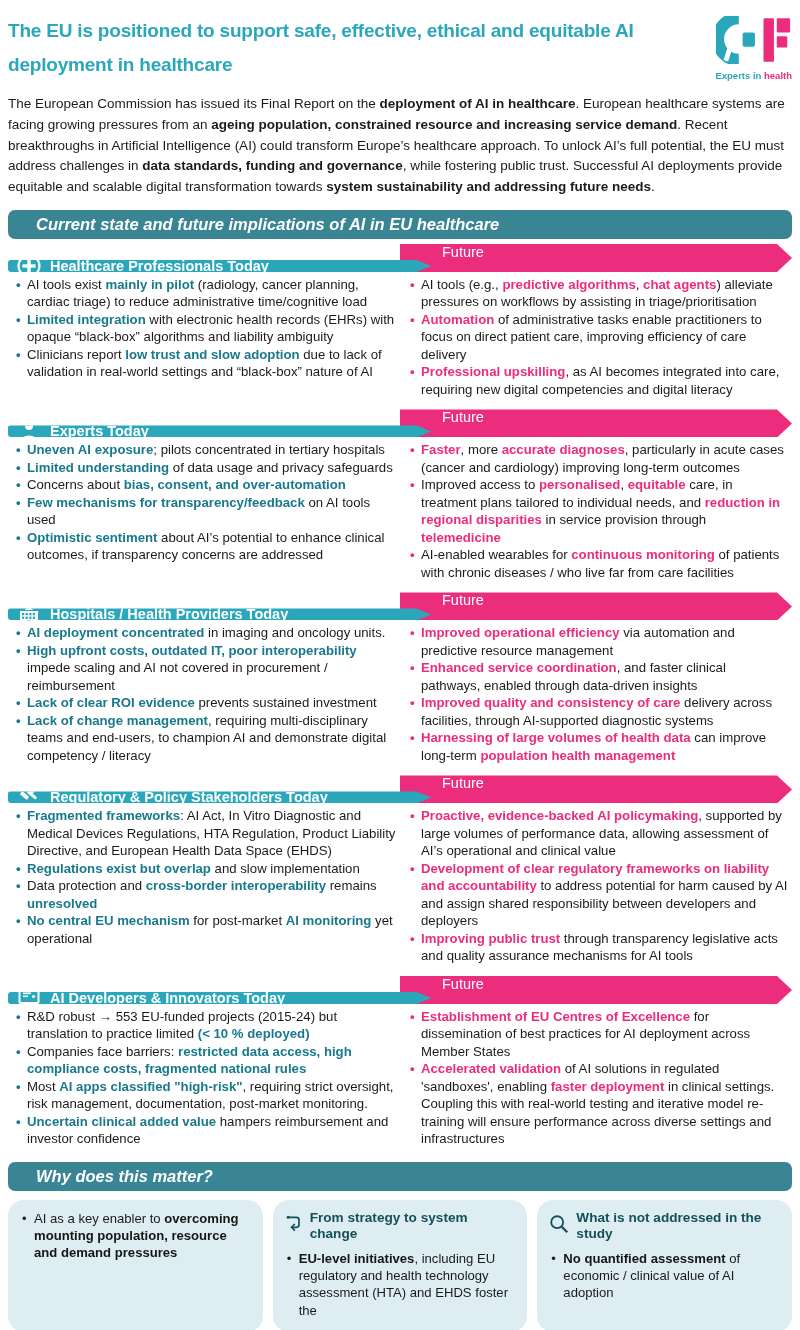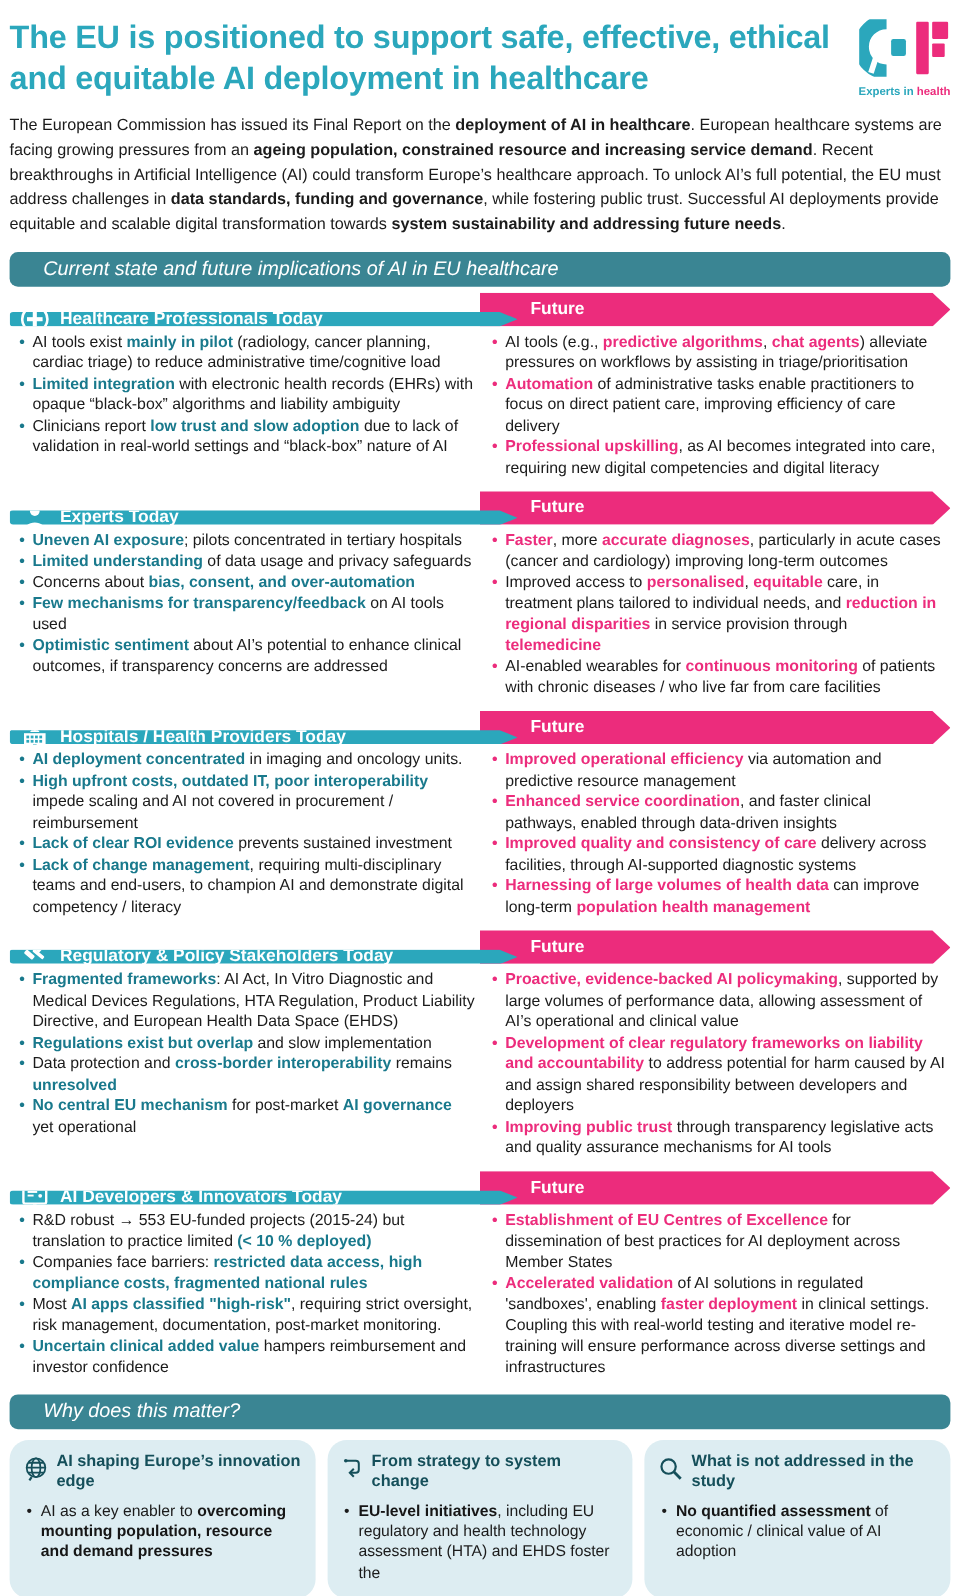--- a/index.html
+++ b/index.html
@@ -2,43 +2,43 @@
 <html><head>
 <meta charset="utf-8">
 <style>
   * { margin:0; padding:0; box-sizing:border-box; }
   html,body { background:#ffffff; }
   body { font-family:"Liberation Sans", sans-serif; color:#1c1c1c; }
   .page { position:relative; width:800px; height:1330px; overflow:hidden; background:#fff; padding:8px 8px 0 8px; }
 
   
   .top { display:flex; justify-content:space-between; align-items:flex-start; margin-top:6px; }
-  h1.title { color:#2BA7BC; font-size:27px; line-height:34px; font-weight:700; width:690px; letter-spacing:-0.2px; }
+  h1.title { color:#2BA7BC; font-size:19px; line-height:34px; font-weight:700; width:690px; letter-spacing:-0.2px; }
   .logo-box { width:92px; text-align:right; margin-top:2px; }
   .logo-tag { font-size:9.5px; font-weight:700; margin-top:2px; white-space:nowrap; }
   .logo-tag .t1 { color:#2BA7BC; }
   .logo-tag .t2 { color:#EC2C7C; }
 
   .intro { font-size:13.5px; line-height:20.8px; margin:12px 0 12px 0; color:#1b1b1b; }
   .seg-b { font-weight:700; }
 
-  .banner { background:#3A8593; color:#fff; font-weight:400; font-style:italic; font-size:16.5px;
+  .banner { background:#3A8593; color:#fff; font-weight:700; font-style:italic; font-size:16.5px;
             border-radius:7px; padding:5px 10px 5px 28px; height:29px; line-height:19px; }
   .banner.second { margin-top:8px; }
 
   
   section.block { margin-top:5px; }
   .sec-header { position:relative; height:28px; }
   .hdr-today { position:absolute; left:0; top:16px; bottom:0; width:54%; background:#2BA7BC;
                clip-path:polygon(0 0, calc(100% - 15px) 0, 100% 50%, calc(100% - 15px) 100%, 0 100%);
                display:flex; align-items:center; gap:8px; color:#fff; font-weight:700; font-size:14.5px;
                padding-left:8px; z-index:2; border-radius:3px 0 0 3px; }
   .hdr-future { position:absolute; left:50%; right:0; top:0; bottom:0; background:#EC2C7C;
                 clip-path:polygon(0 0, calc(100% - 15px) 0, 100% 50%, calc(100% - 15px) 100%, 0 100%);
-                display:flex; align-items:center; color:#fff; font-weight:700; font-size:14.5px;
+                display:flex; color:#fff; font-weight:400; font-size:14.5px;
                 padding-left:42px; z-index:1; }
   .hdr-icon { width:26px; height:26px; display:flex; align-items:center; justify-content:center; flex:0 0 26px; }
 
   .cols { display:flex; }
   ul.col { width:50%; list-style:none; padding:4px 4px 6px 8px; margin:0; }
   ul.col-future { padding-left:10px; }
   ul.col li { position:relative; padding-left:11px; font-size:13.2px; line-height:17.5px; color:#1b1b1b; }
   ul.col li::before { content:"\2022"; position:absolute; left:0; top:0; font-weight:700; }
   ul.col-today li::before { color:#19798C; }
   ul.col-future li::before { color:#EC2C7C; }
@@ -197,21 +197,21 @@
       </div>
       <div class="hdr-future">
         <span>Future</span>
       </div>
     </div>
     <div class="cols">
       <ul class="col col-today">
           <li><span class="seg-h">Fragmented frameworks</span><span>: AI Act, In Vitro Diagnostic and Medical Devices Regulations, HTA Regulation, Product Liability Directive, and European Health Data Space (EHDS)</span></li>
           <li><span class="seg-h">Regulations exist but overlap</span><span> and slow implementation</span></li>
           <li><span>Data protection and </span><span class="seg-h">cross-border interoperability</span><span> remains </span><span class="seg-h">unresolved</span></li>
-          <li><span class="seg-h">No central EU mechanism</span><span> for post-market </span><span class="seg-h">AI governance</span><span> yet operational</span></li>
+          <li><span class="seg-h">No central EU mechanism</span><span> for post-market </span><span class="seg-h">AI monitoring</span><span> yet operational</span></li>
         </ul>
       <ul class="col col-future">
           <li><span class="seg-h">Proactive, evidence-backed AI policymaking</span><span>, supported by large volumes of performance data, allowing assessment of AI’s operational and clinical value</span></li>
           <li><span class="seg-h">Development of clear regulatory frameworks on liability and accountability</span><span> to address potential for harm caused by AI and assign shared responsibility between developers and deployers</span></li>
           <li><span class="seg-h">Improving public trust</span><span> through transparency legislative acts and quality assurance mechanisms for AI tools</span></li>
         </ul>
     </div>
   </section>
 
   <section class="block">
@@ -245,33 +245,20 @@
           <li><span class="seg-h">Establishment of EU Centres of Excellence</span><span> for dissemination of best practices for AI deployment across Member States</span></li>
           <li><span class="seg-h">Accelerated validation</span><span> of AI solutions in regulated 'sandboxes', enabling </span><span class="seg-h">faster deployment</span><span> in clinical settings. Coupling this with real-world testing and iterative model re-training will ensure performance across diverse settings and infrastructures</span></li>
         </ul>
     </div>
   </section>
 
   <div class="banner second">Why does this matter?</div>
 
   <div class="cards">
     <div class="card">
-      <div class="card-head">
-        <span>
-          <svg width="22" height="22" viewBox="0 0 24 24" fill="none" stroke="#154F5A" stroke-width="1.6">
-            <circle cx="12" cy="11" r="8.5"></circle>
-            <ellipse cx="12" cy="11" rx="4" ry="8.5"></ellipse>
-            <line x1="3.5" y1="11" x2="20.5" y2="11"></line>
-            <line x1="5" y1="6.5" x2="19" y2="6.5"></line>
-            <line x1="5" y1="15.5" x2="19" y2="15.5"></line>
-            <line x1="8" y1="19.5" x2="6" y2="22.5" stroke-width="2"></line>
-          </svg>
-        </span>
-        <span>AI shaping Europe’s innovation edge</span>
-      </div>
       <ul>
           <li><span>AI as a key enabler to </span><span class="seg-b">overcoming mounting population, resource and demand pressures</span></li>
         </ul>
     </div>
     <div class="card">
       <div class="card-head">
         <span>
           <svg width="20" height="22" viewBox="0 0 24 24" fill="none" stroke="#154F5A" stroke-width="2">
             <path d="M6 4 L15 4 Q18 4 18 7 L18 13 Q18 16 15 16 L10 16"></path>
             <path d="M13 12 L9 16 L13 20" fill="none"></path>

